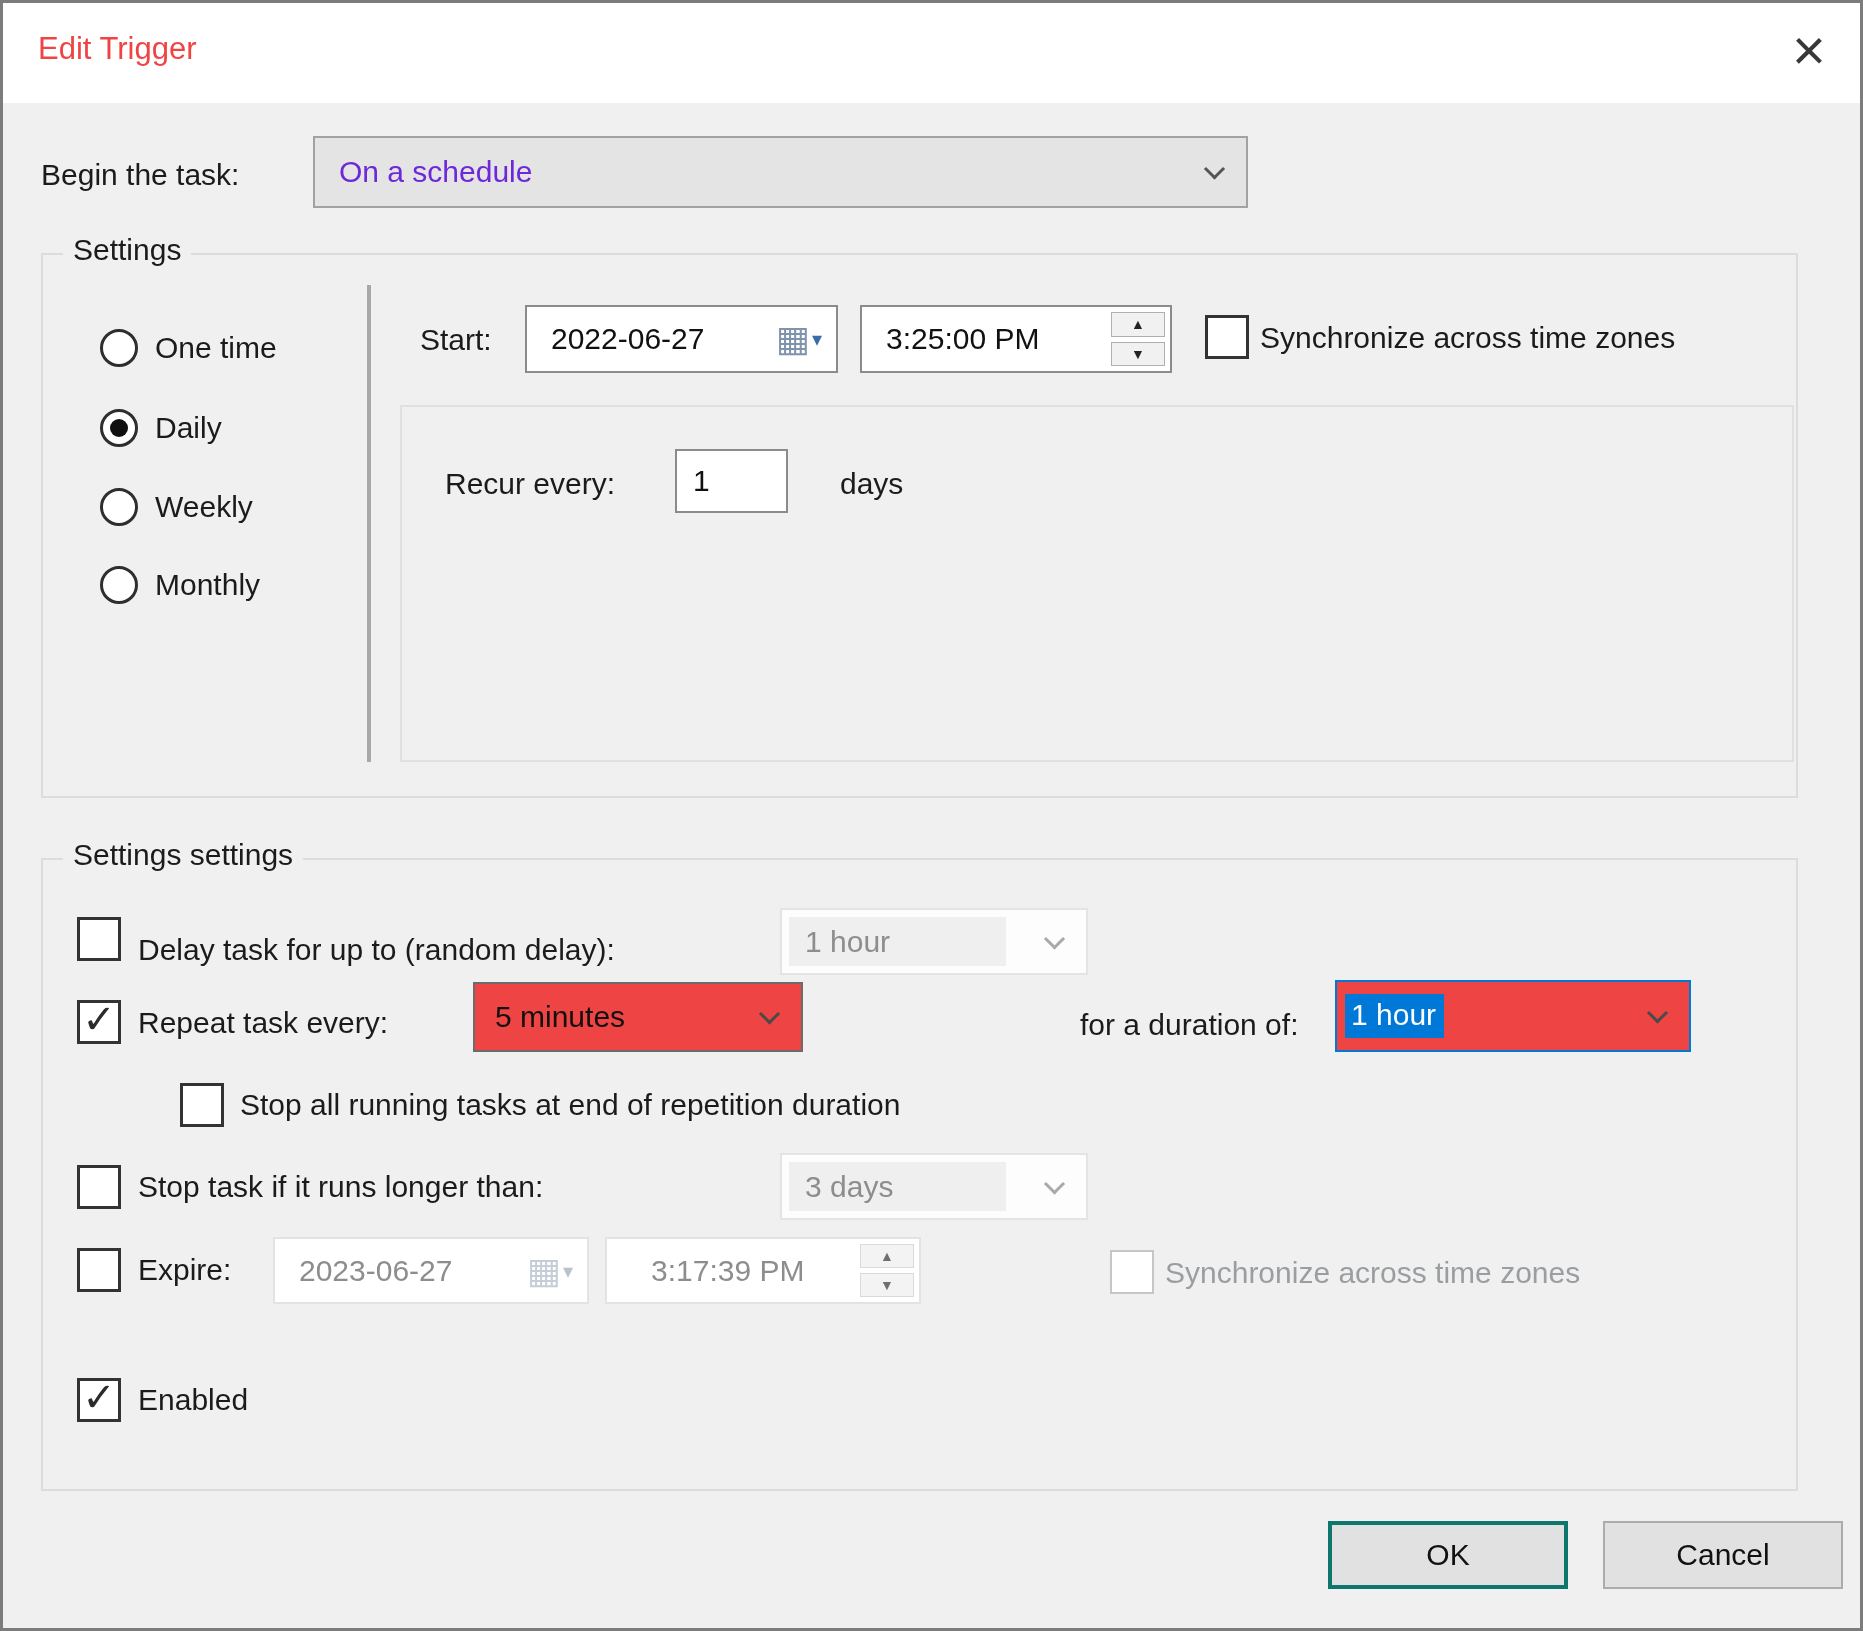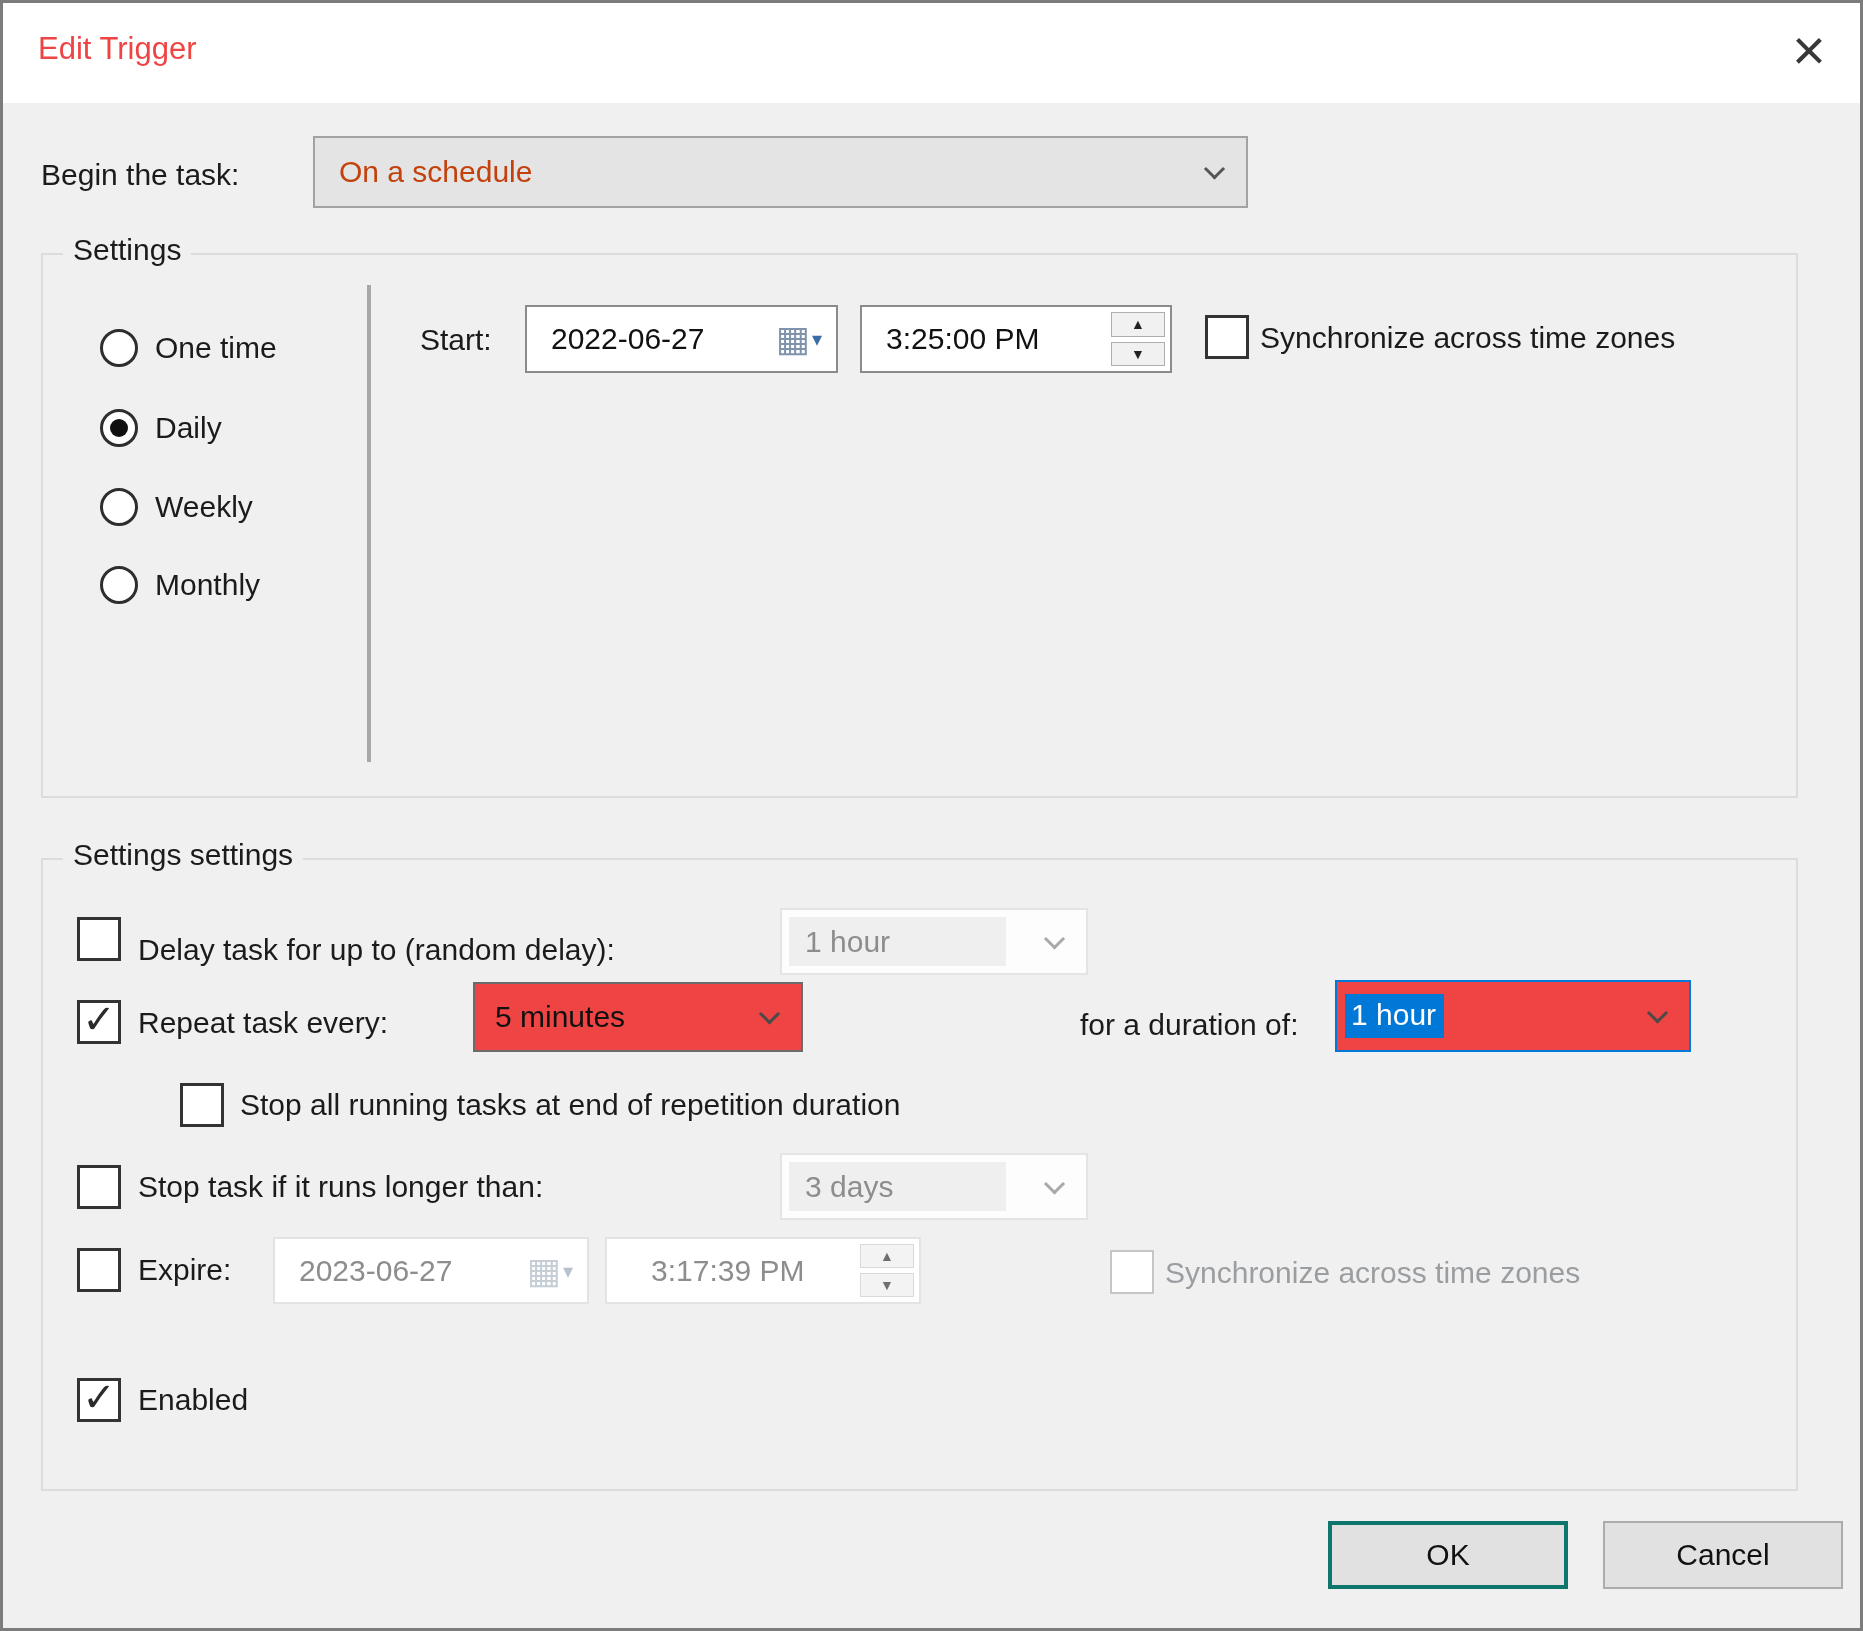--- a/index.html
+++ b/index.html
@@ -86,21 +86,21 @@
   .combo.disabled .edit-area {
     position:absolute; left:7px; top:7px; bottom:7px; right:80px;
     background:#efefef; display:flex; align-items:center; padding-left:16px; white-space:nowrap;
   }
   .combo.disabled .chev, .chev.gray { border-color:#a9a9a9; }
   .combo.focused { border-color:#0078d7; }
   .sel-text { background:#0078d7; color:#fff; padding:4px 8px 6px 6px; white-space:nowrap; }
 
   .begin-combo {
     position:absolute; background:#e4e4e4; border:2px solid #a2a2a2;
-    font-size:30px; color:#c2410c; display:flex; align-items:center; padding-left:24px;
+    font-size:30px; color:#6d28d9; display:flex; align-items:center; padding-left:24px;
   }
   .begin-combo .chev { border-color:#555; }
 
   
   .btn {
     position:absolute; width:240px; height:68px; background:#e1e1e1; border:2px solid #acacac;
     font-size:30px; color:#111; display:flex; align-items:center; justify-content:center;
   }
   .btn.default { border:4px solid #0f766e; }
 </style>
@@ -157,20 +157,27 @@
           </span>
         <span class="spin-btn">
             <span>▼</span>
           </span>
       </span>
     </div>
 
     <div class="cb" style="left:1162px; top:60px;"></div>
     <div class="lbl" style="left:1217px; top:66px;">Synchronize across time zones</div>
 
+    <div class="panel" style="left:357px; top:150px; width:1394px; height:357px;">
+      <div class="lbl" style="left:43px; top:60px;">Recur every:</div>
+      <div class="field" style="left:273px; top:42px; width:113px; height:64px;">
+        <span class="txt" style="padding-left:16px;">1</span>
+      </div>
+      <div class="lbl" style="left:438px; top:60px;">days</div>
+    </div>
   </div>
 
   <div class="group" style="left:38px; top:855px; width:1757px; height:633px;">
     <div class="group-label">Settings settings</div>
 
     <div class="cb" style="left:34px; top:57px;"></div>
     <div class="lbl" style="left:95px; top:61px;margin-top:12px;">Delay task for up to (random delay):</div>
     <div class="combo disabled" style="left:737px; top:48px; width:308px; height:67px;">
       <span class="edit-area">1 hour</span>
       <span class="chev"></span>

